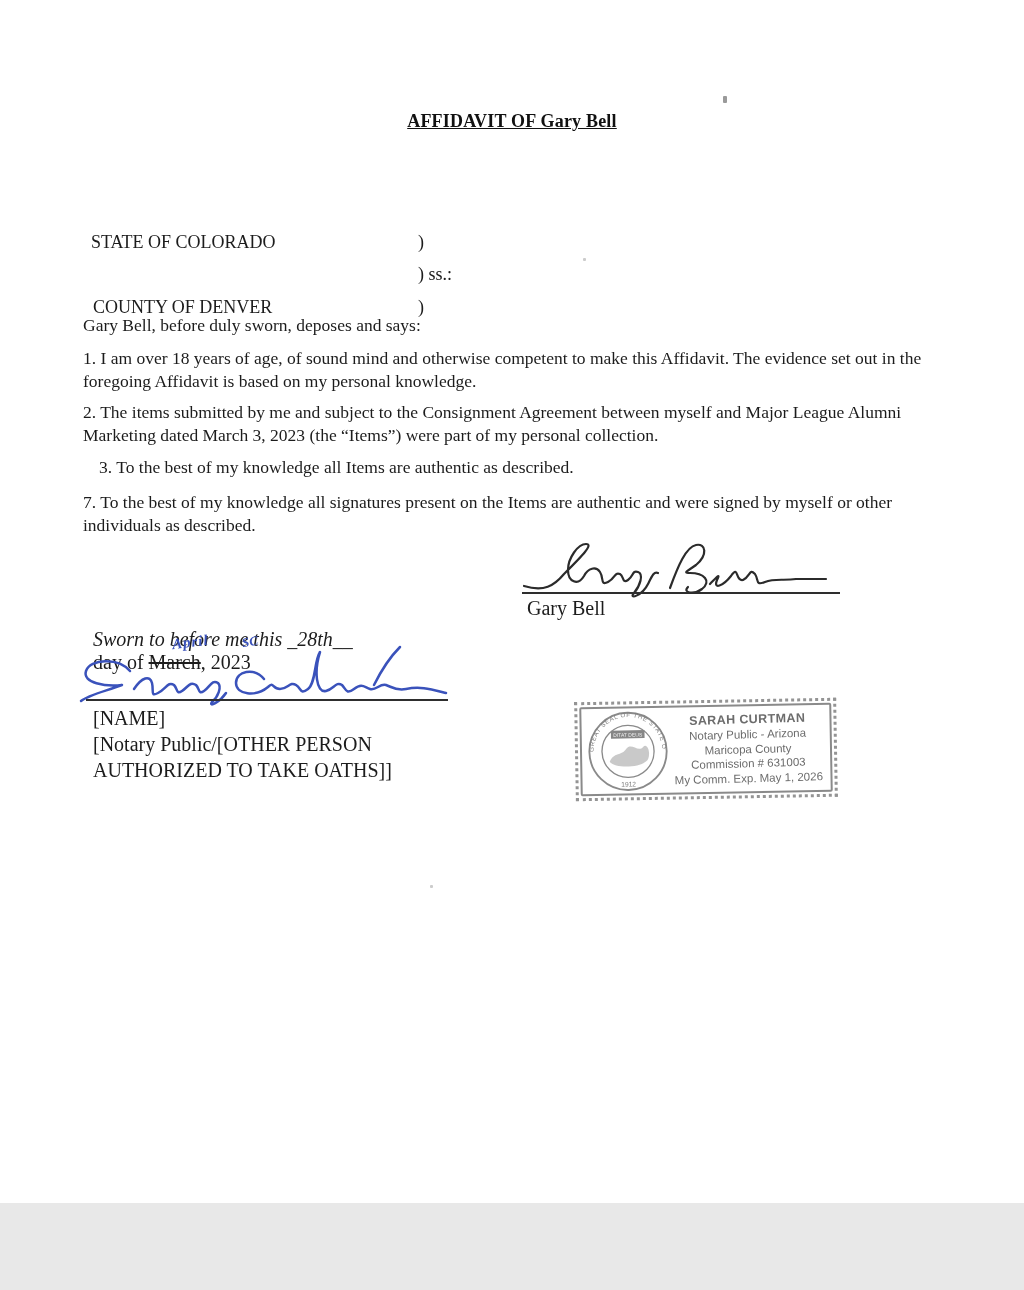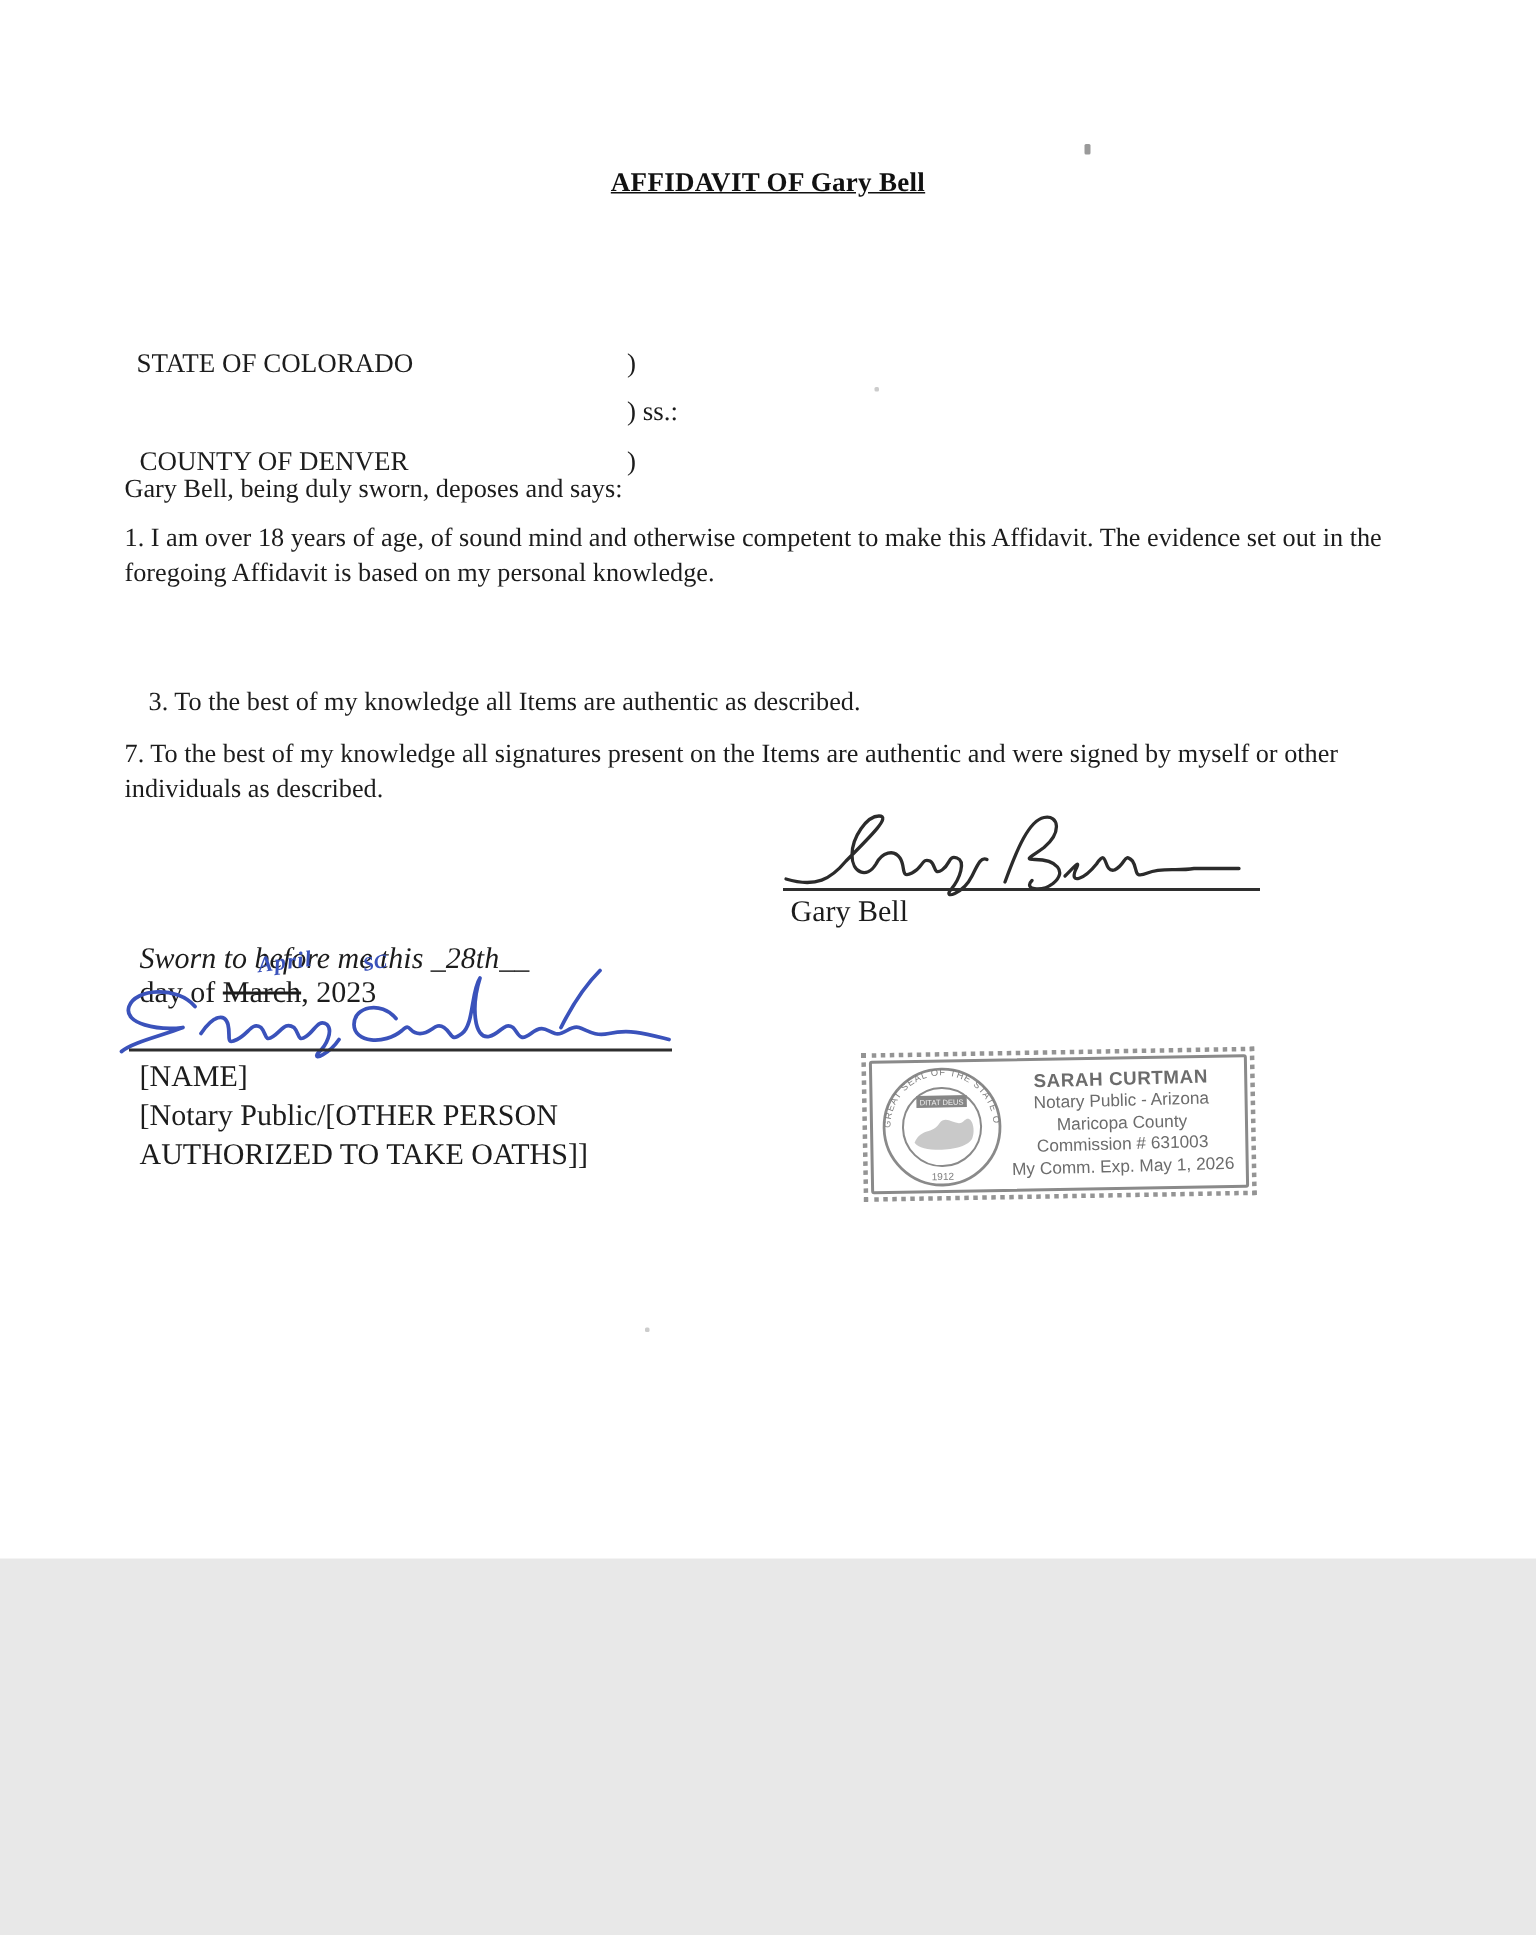--- a/index.html
+++ b/index.html
@@ -1,18 +1,18 @@
 <!DOCTYPE html>
 <html><head>
 <meta charset="utf-8">
 <style>
   * { margin:0; padding:0; box-sizing:border-box; }
   body { background:#e8e8e8; }
   .page {
-    position:relative; width:1024px; height:1039px; margin:0 auto;
+    position:relative; width:1024px; height:1203px; margin:0 auto;
     background:#ffffff; overflow:hidden;
     font-family:"Liberation Serif", serif; color:#1c1c1c;padding-left:29px;
   }
   .abs { position:absolute; }
   .title-wrap { left:0; right:0; top:111px; text-align:center; }
   .doc-title {
     font-size:18px; font-weight:bold; text-decoration:underline;
     letter-spacing:0.2px; color:#111;
   }
   .venue { font-size:18px;margin-top:48px; }
@@ -59,22 +59,23 @@
   <div class="abs title-wrap">
     <span class="doc-title">AFFIDAVIT OF Gary Bell</span>
   </div>
 
   <div class="abs venue" style="left:91px; top:184px;">STATE OF COLORADO</div>
   <div class="abs venue" style="left:418px; top:184px;">)</div>
   <div class="abs venue" style="left:418px; top:216px;">) ss.:</div>
   <div class="abs venue" style="left:93px; top:249px;">COUNTY OF DENVER</div>
   <div class="abs venue" style="left:418px; top:249px;">)</div>
 
-  <div class="abs intro" style="left:83px; top:315px;">Gary Bell, being duly sworn, deposes and says:</div>
+  <div class="abs intro" style="left:83px; top:315px;">Gary Bell, before duly sworn, deposes and says:</div>
   <div class="abs body-text" style="left:83px; top:347px;">1. I am over 18 years of age, of sound mind and otherwise competent to make this Affidavit. The evidence set out in the foregoing Affidavit is based on my personal knowledge.</div>
+  <div class="abs body-text" style="left:83px; top:401px;">2. The items submitted by me and subject to the Consignment Agreement between myself and Major League Alumni Marketing dated March 3, 2023 (the “Items”) were part of my personal collection.</div>
   <div class="abs body-text" style="left:99px; top:456px;">3. To the best of my knowledge all Items are authentic as described.</div>
   <div class="abs body-text" style="left:83px; top:491px;">7. To the best of my knowledge all signatures present on the Items are authentic and were signed by myself or other individuals as described.</div>
 
   <svg class="abs" style="left:518px; top:540px;" width="322" height="58" viewBox="0 0 322 58">
     <title>Gary Bell</title>
     <g fill="none" stroke="#2b2b2b" stroke-width="2.2" stroke-linecap="round" stroke-linejoin="round">
       <path d="M6,46 C26,52 36,46 46,34 C64,16 76,4 68,4 C60,4 50,18 50,30 C50,42 60,46 66,36 C70,28 78,26 82,32 C86,38 82,46 90,42 C98,38 96,32 102,34 C106,36 104,44 110,40 C116,36 114,30 120,32 C126,34 122,46 116,53 C110,60 124,56 130,44 C134,36 136,31 140,33"></path>
       <path d="M152,48 C160,26 168,7 178,5 C188,3 190,15 178,25 C170,31 164,33 172,33 C186,33 194,41 184,49 C176,55 164,53 170,47"></path>
       <path d="M192,44 C198,38 203,32 199,40 C195,50 205,46 213,36 C221,24 217,42 225,40 C233,36 231,28 237,34 C241,40 237,46 247,42 C257,38 266,41 278,39 L308,39"></path>
     </g>

